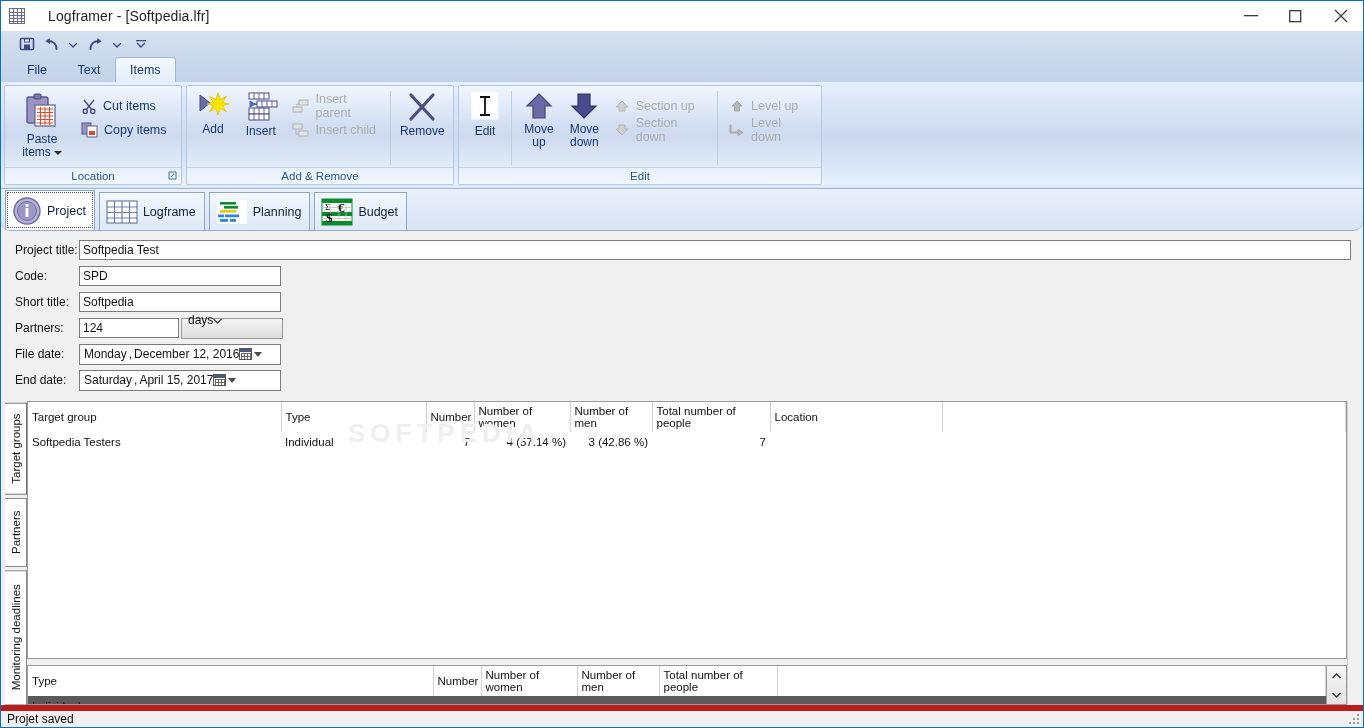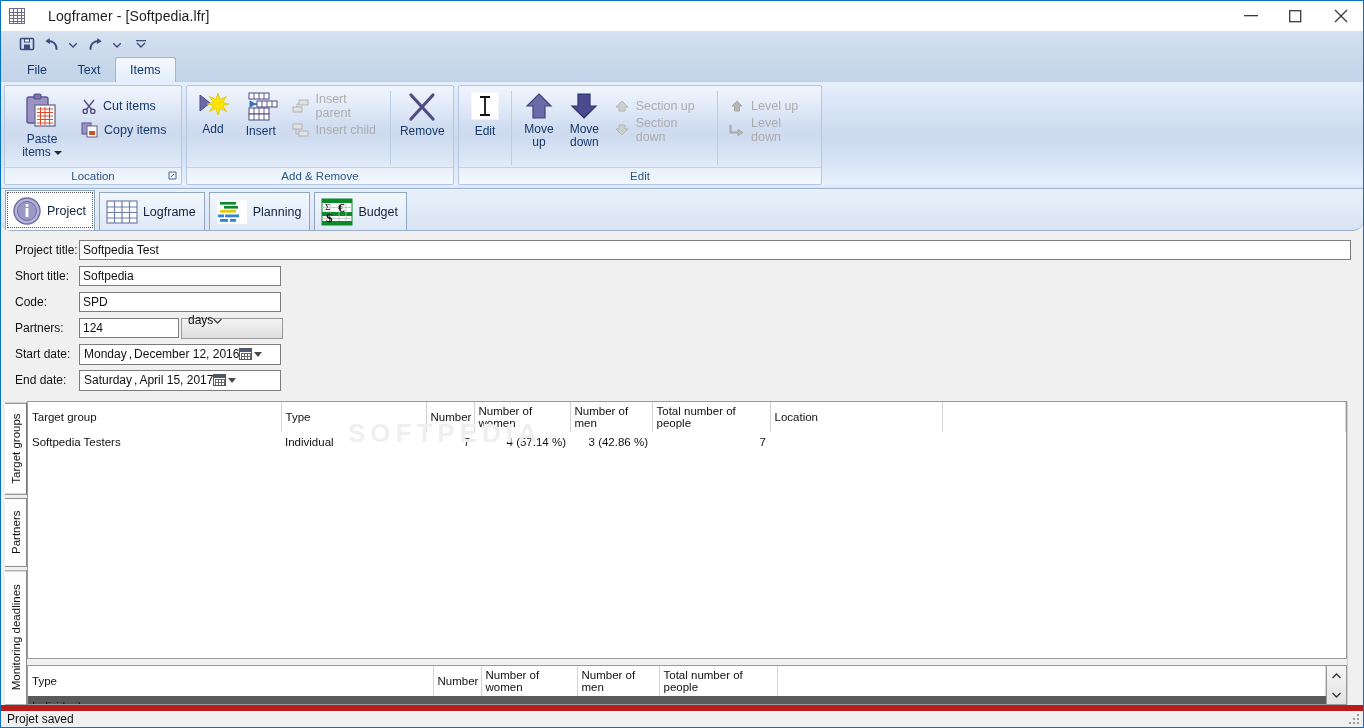--- a/index.html
+++ b/index.html
@@ -592,41 +592,41 @@
   </div>
 
   <div class="content">
 
     <div class="form">
       <div class="frow">
         <div class="flabel">Project title:</div>
         <div class="fin long">Softpedia Test</div>
       </div>
       <div class="frow">
+        <div class="flabel">Code:</div>
+        <div class="fin mid">SPD</div>
+      </div>
+      <div class="frow">
         <div class="flabel">Short title:</div>
         <div class="fin mid">Softpedia</div>
-      </div>
-      <div class="frow">
-        <div class="flabel">Code:</div>
-        <div class="fin mid">SPD</div>
       </div>
       <div class="frow">
         <div class="flabel">Partners:</div>
         <div class="fin num">124</div>
         <div class="fcombo">
           <span>days</span>
           <span>
             <svg width="9" height="6">
                 <path d="M0.5 1 L4.5 5 L8.5 1" stroke="#444" stroke-width="1.3" fill="none"></path>
               </svg>
           </span>
         </div>
       </div>
       <div class="frow">
-        <div class="flabel">Start date:</div>
+        <div class="flabel">File date:</div>
         <div class="fdate">
           <span class="txt">
             <span>Monday</span>
             <span>,</span>
             <span>December 12, 2016</span>
           </span>
           <span class="cal">
             <span class="calicon"></span>
             <span class="caret-cb"></span>
           </span>

